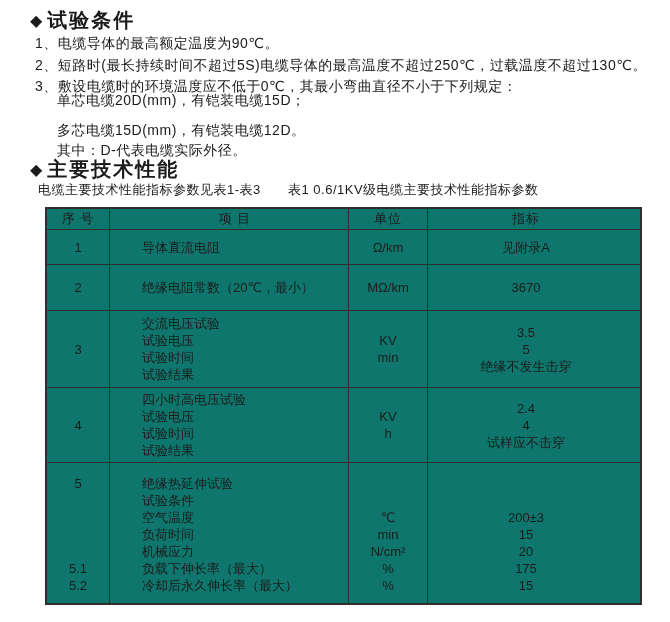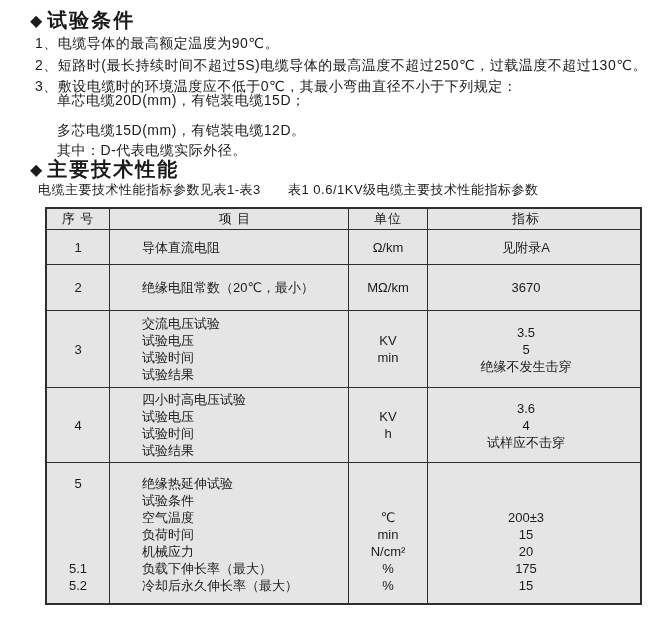--- a/index.html
+++ b/index.html
@@ -40,21 +40,21 @@
     letter-spacing: 0.5px;
   }
   
   .spec-table {
     position: absolute;
     left: 45px;
     top: 207px;
     width: 597px;
     height: 398px;
     border: 2px solid #2e2e2e;
-    background: #e5e5e5;
+    background: #0f766e;
     font-size: 13px;
   }
   .tr { display: flex; width: 100%; }
   .tr + .tr { border-top: 1px solid #2e2e2e; }
   .tr.header { height: 20px; }
   .td {
     display: flex;
     flex-direction: column;
     justify-content: center;
     text-align: center;
@@ -168,21 +168,21 @@
           <div class="line">四小时高电压试验</div>
           <div class="line">试验电压</div>
           <div class="line">试验时间</div>
           <div class="line">试验结果</div>
         </div>
         <div class="td c2">
           <div class="line">KV</div>
           <div class="line">h</div>
         </div>
         <div class="td c3">
-          <div class="line">3.6</div>
+          <div class="line">2.4</div>
           <div class="line">4</div>
           <div class="line">试样应不击穿</div>
         </div>
       </div>
       <div class="tr top" style="height: 141px;">
         <div class="td c0">
           <div class="line">5</div>
           <div class="line">&nbsp;</div>
           <div class="line">&nbsp;</div>
           <div class="line">&nbsp;</div>

